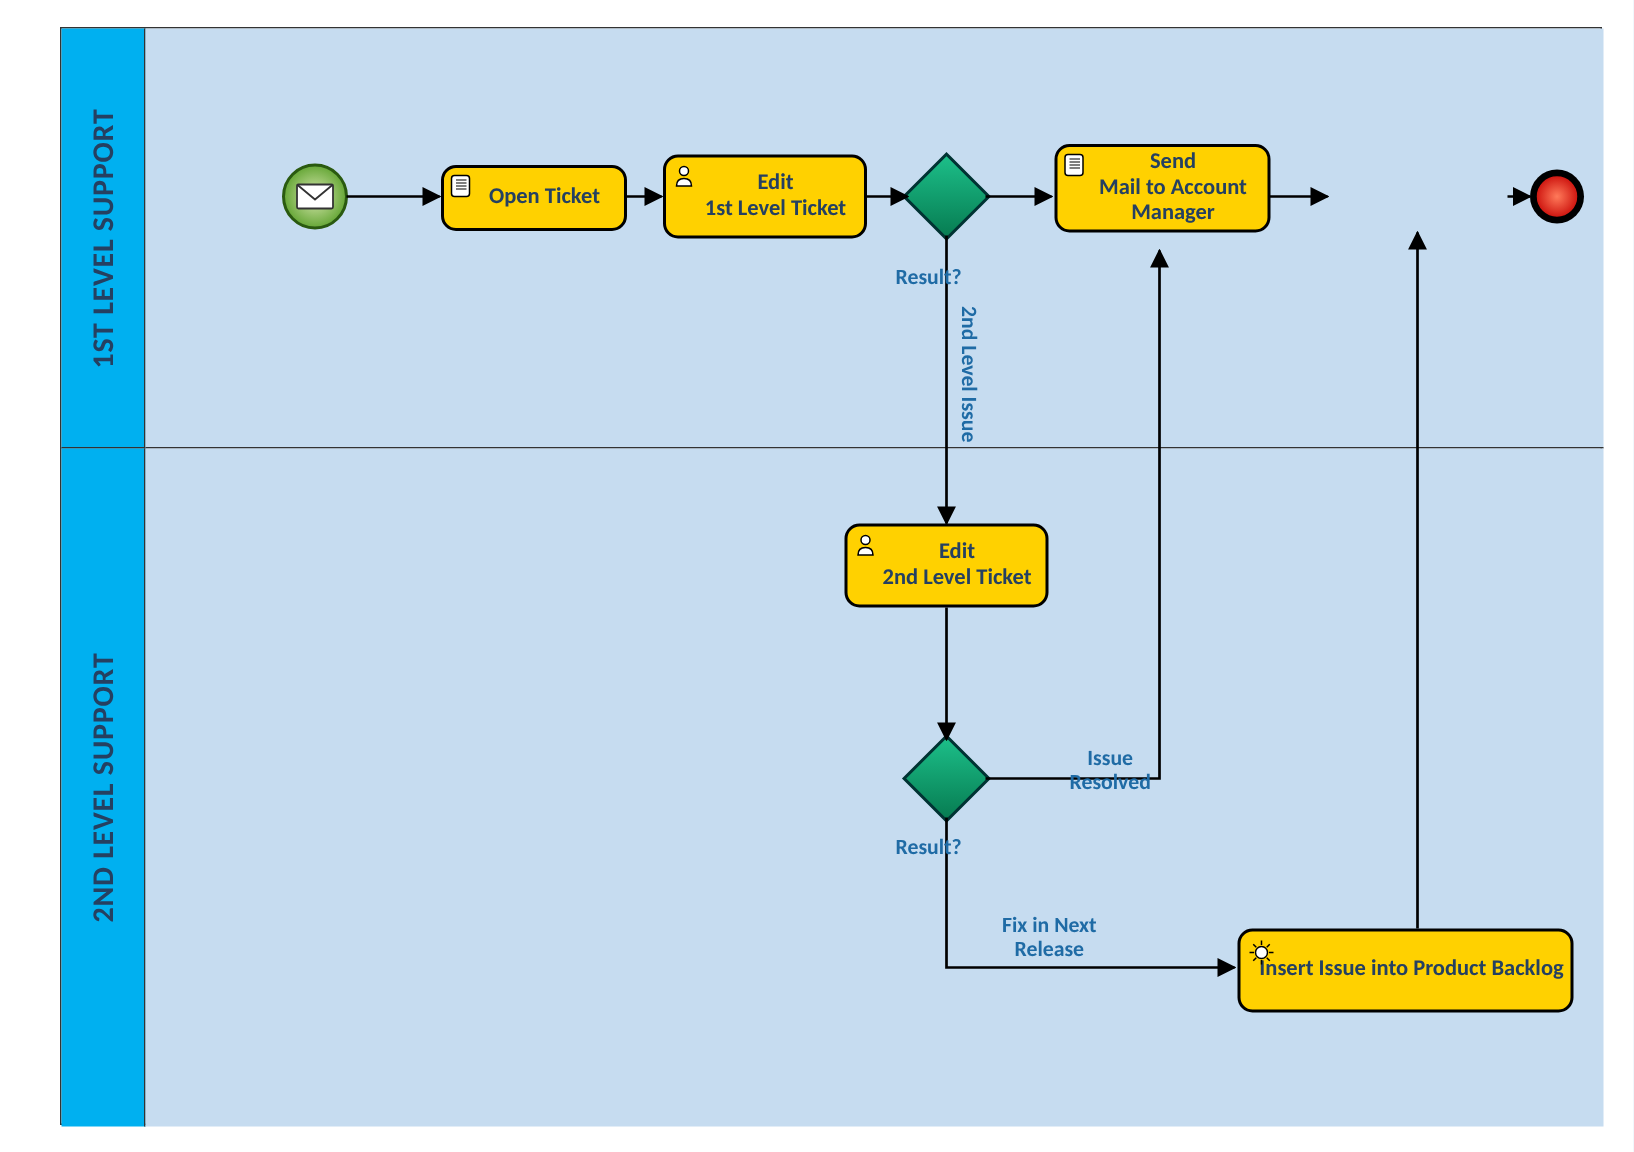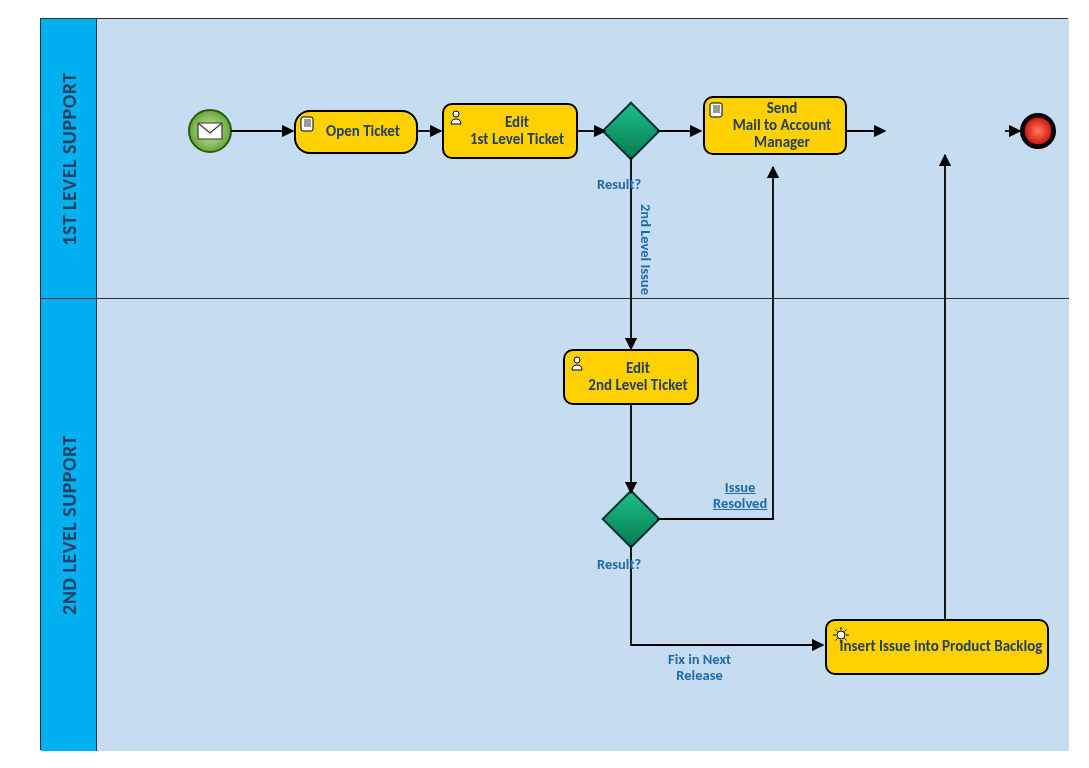--- a/index.html
+++ b/index.html
@@ -170,21 +170,21 @@
 
     <path d="M534 386 L534 474" stroke="#000" stroke-width="1.8" fill="none" marker-end="url(#arrow)"></path>
 
     <path d="M560 500 L676 500 L676 148" stroke="#000" stroke-width="1.8" fill="none" marker-end="url(#arrow)"></path>
 
     <path d="M534 526 L534 626 L726 626" stroke="#000" stroke-width="1.8" fill="none" marker-end="url(#arrow)"></path>
 
     <path d="M848 600 L848 136" stroke="#000" stroke-width="1.8" fill="none" marker-end="url(#arrow)"></path>
   </svg>
 
-  <div class="task" style="left:253px; top:91px; width:124px; height:44px;border-radius:16px;">
+  <div class="task" style="left:253px; top:91px; width:124px; height:44px;">
     <span class="marker">
       <svg viewBox="0 0 16 16">
           <path d="M3 1 h8 q2 0 2 2 v10 q0 2 -2 2 h-8 q-2 0 -2 -2 v-10 q0 -2 2 -2 z" fill="#fff" stroke="#000" stroke-width="1"></path>
           <path d="M4 4 h7 M4 6 h7 M4 8 h7 M4 10 h7" stroke="#000" stroke-width="0.8"></path>
         </svg>
     </span>
     <span>Open Ticket</span>
   </div>
 
   <div class="task" style="left:401px; top:84px; width:136px; height:56px;">
@@ -229,18 +229,18 @@
             <path d="M10 2 v3 M10 15 v3 M2 10 h3 M15 10 h3 M4.5 4.5 l2 2 M13.5 13.5 l2 2 M15.5 4.5 l-2 2 M6.5 13.5 l-2 2"></path>
           </g>
         </svg>
     </span>
     <span>Insert Issue into Product Backlog</span>
   </div>
 
   <div class="edge-label" style="left:556px; top:158px;">Result?</div>
   <div class="edge-label v" style="left:612px; top:185px;">2nd Level Issue</div>
   <div class="edge-label" style="left:556px; top:538px;">Result?</div>
-  <div class="edge-label" style="left:672px; top:461px; white-space:pre-line;text-decoration:underline;">Issue
+  <div class="edge-label" style="left:672px; top:479px; white-space:pre-line;">Issue
 Resolved</div>
-  <div class="edge-label" style="left:627px; top:590px; white-space:pre-line;margin-top:43px;">Fix in Next
+  <div class="edge-label" style="left:627px; top:590px; white-space:pre-line;">Fix in Next
 Release</div>
 
 </div>
 
 </body></html>

